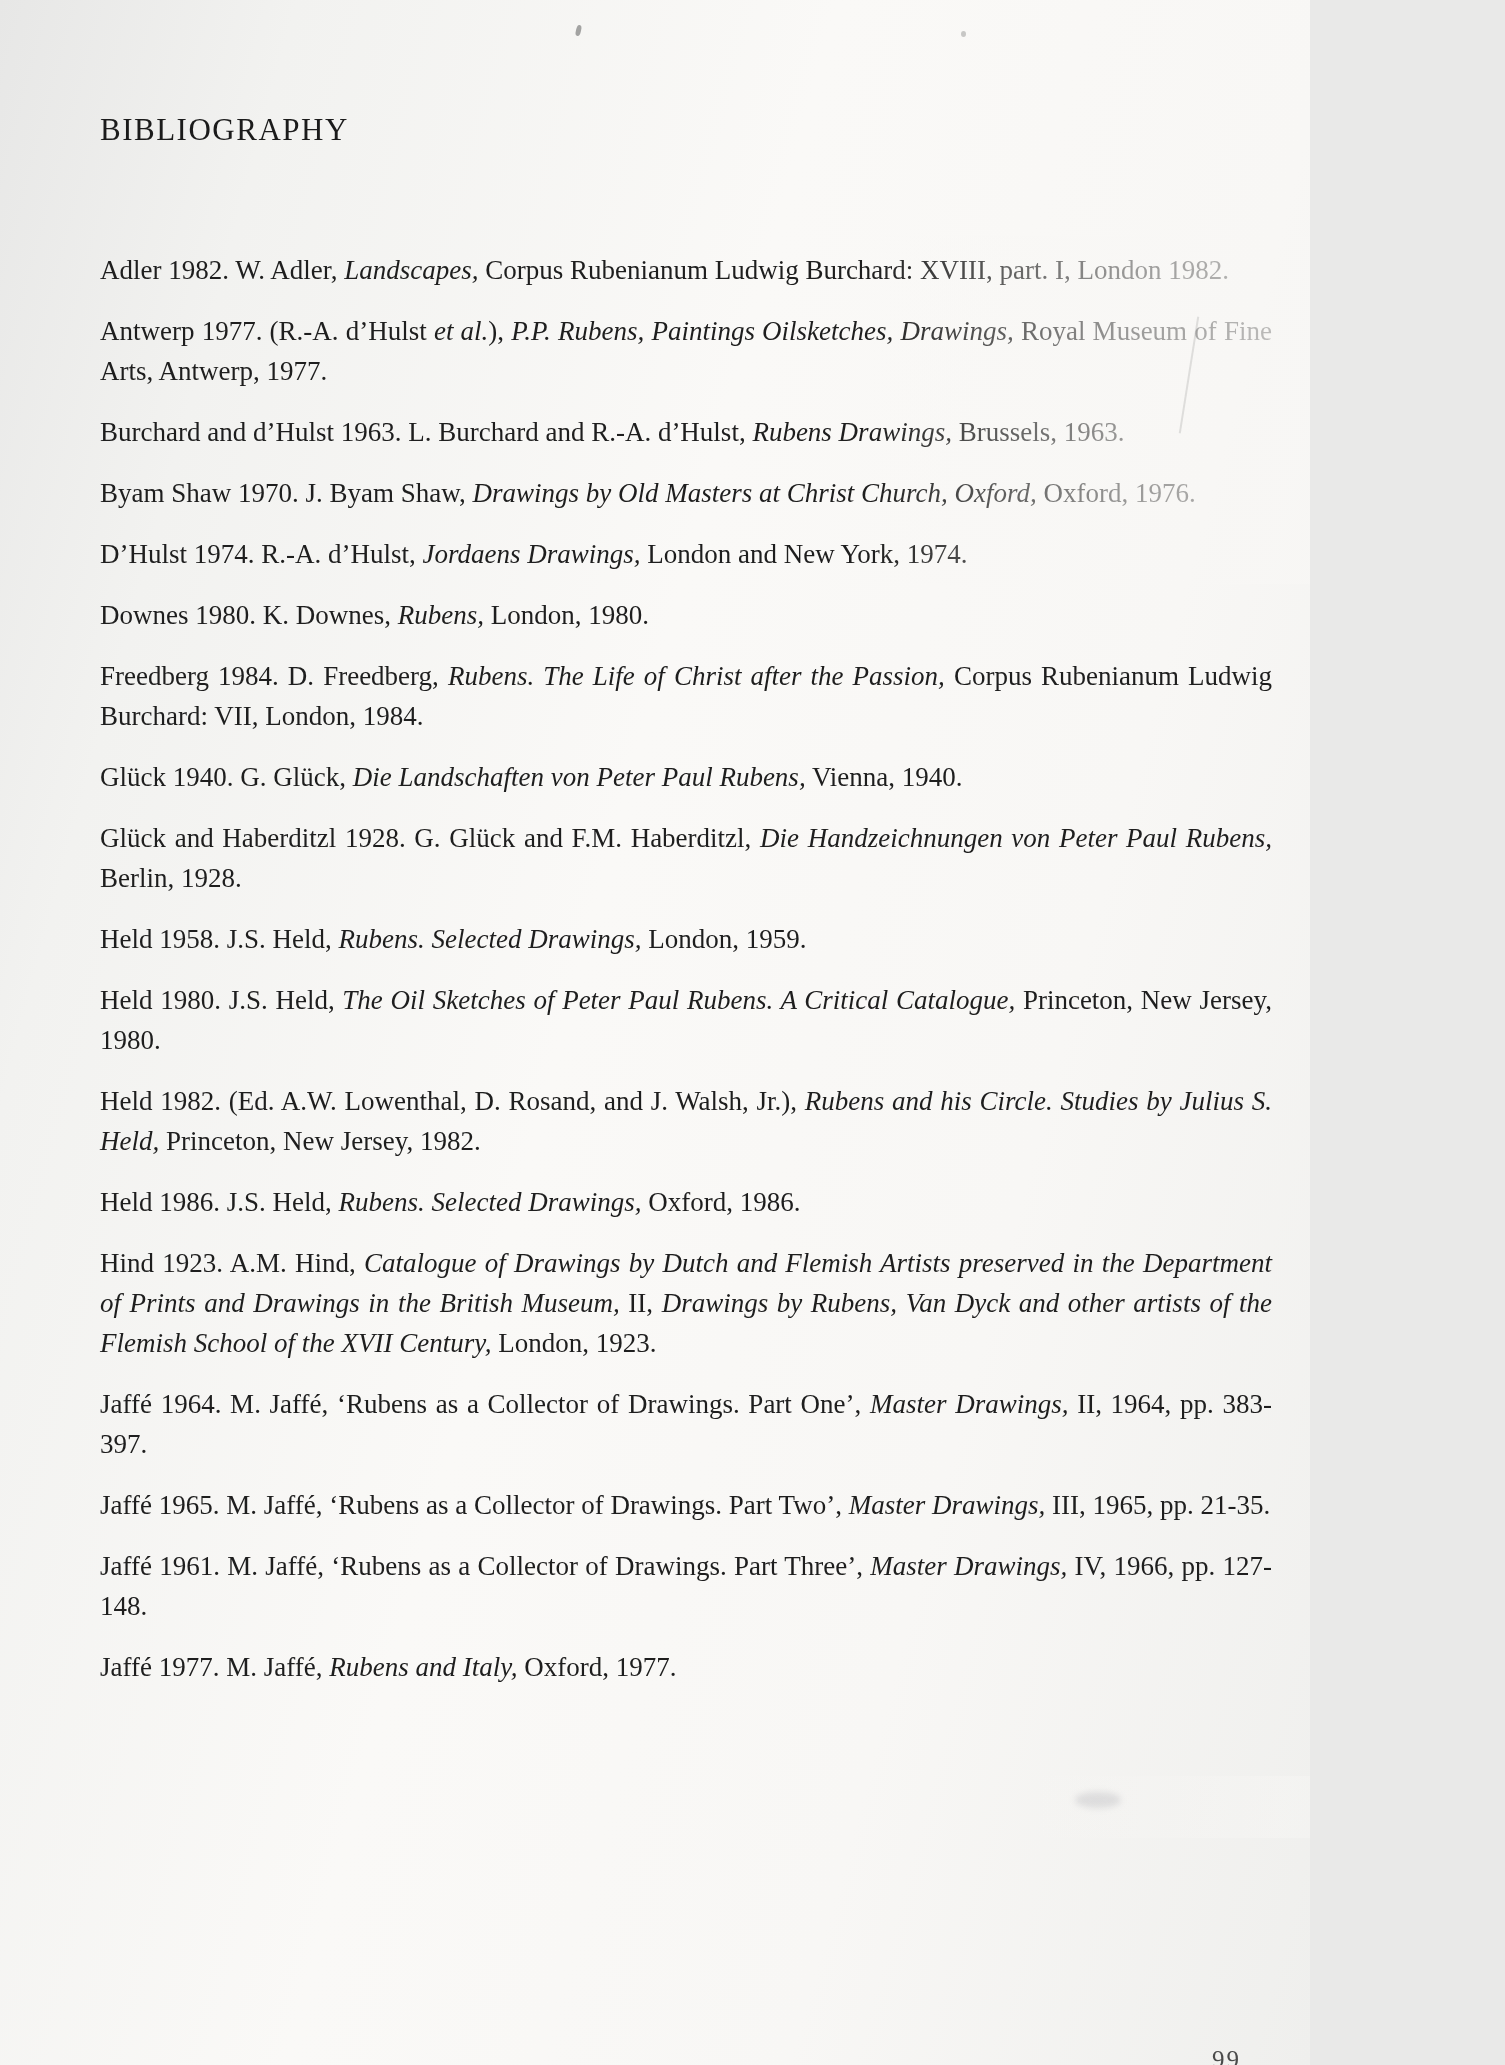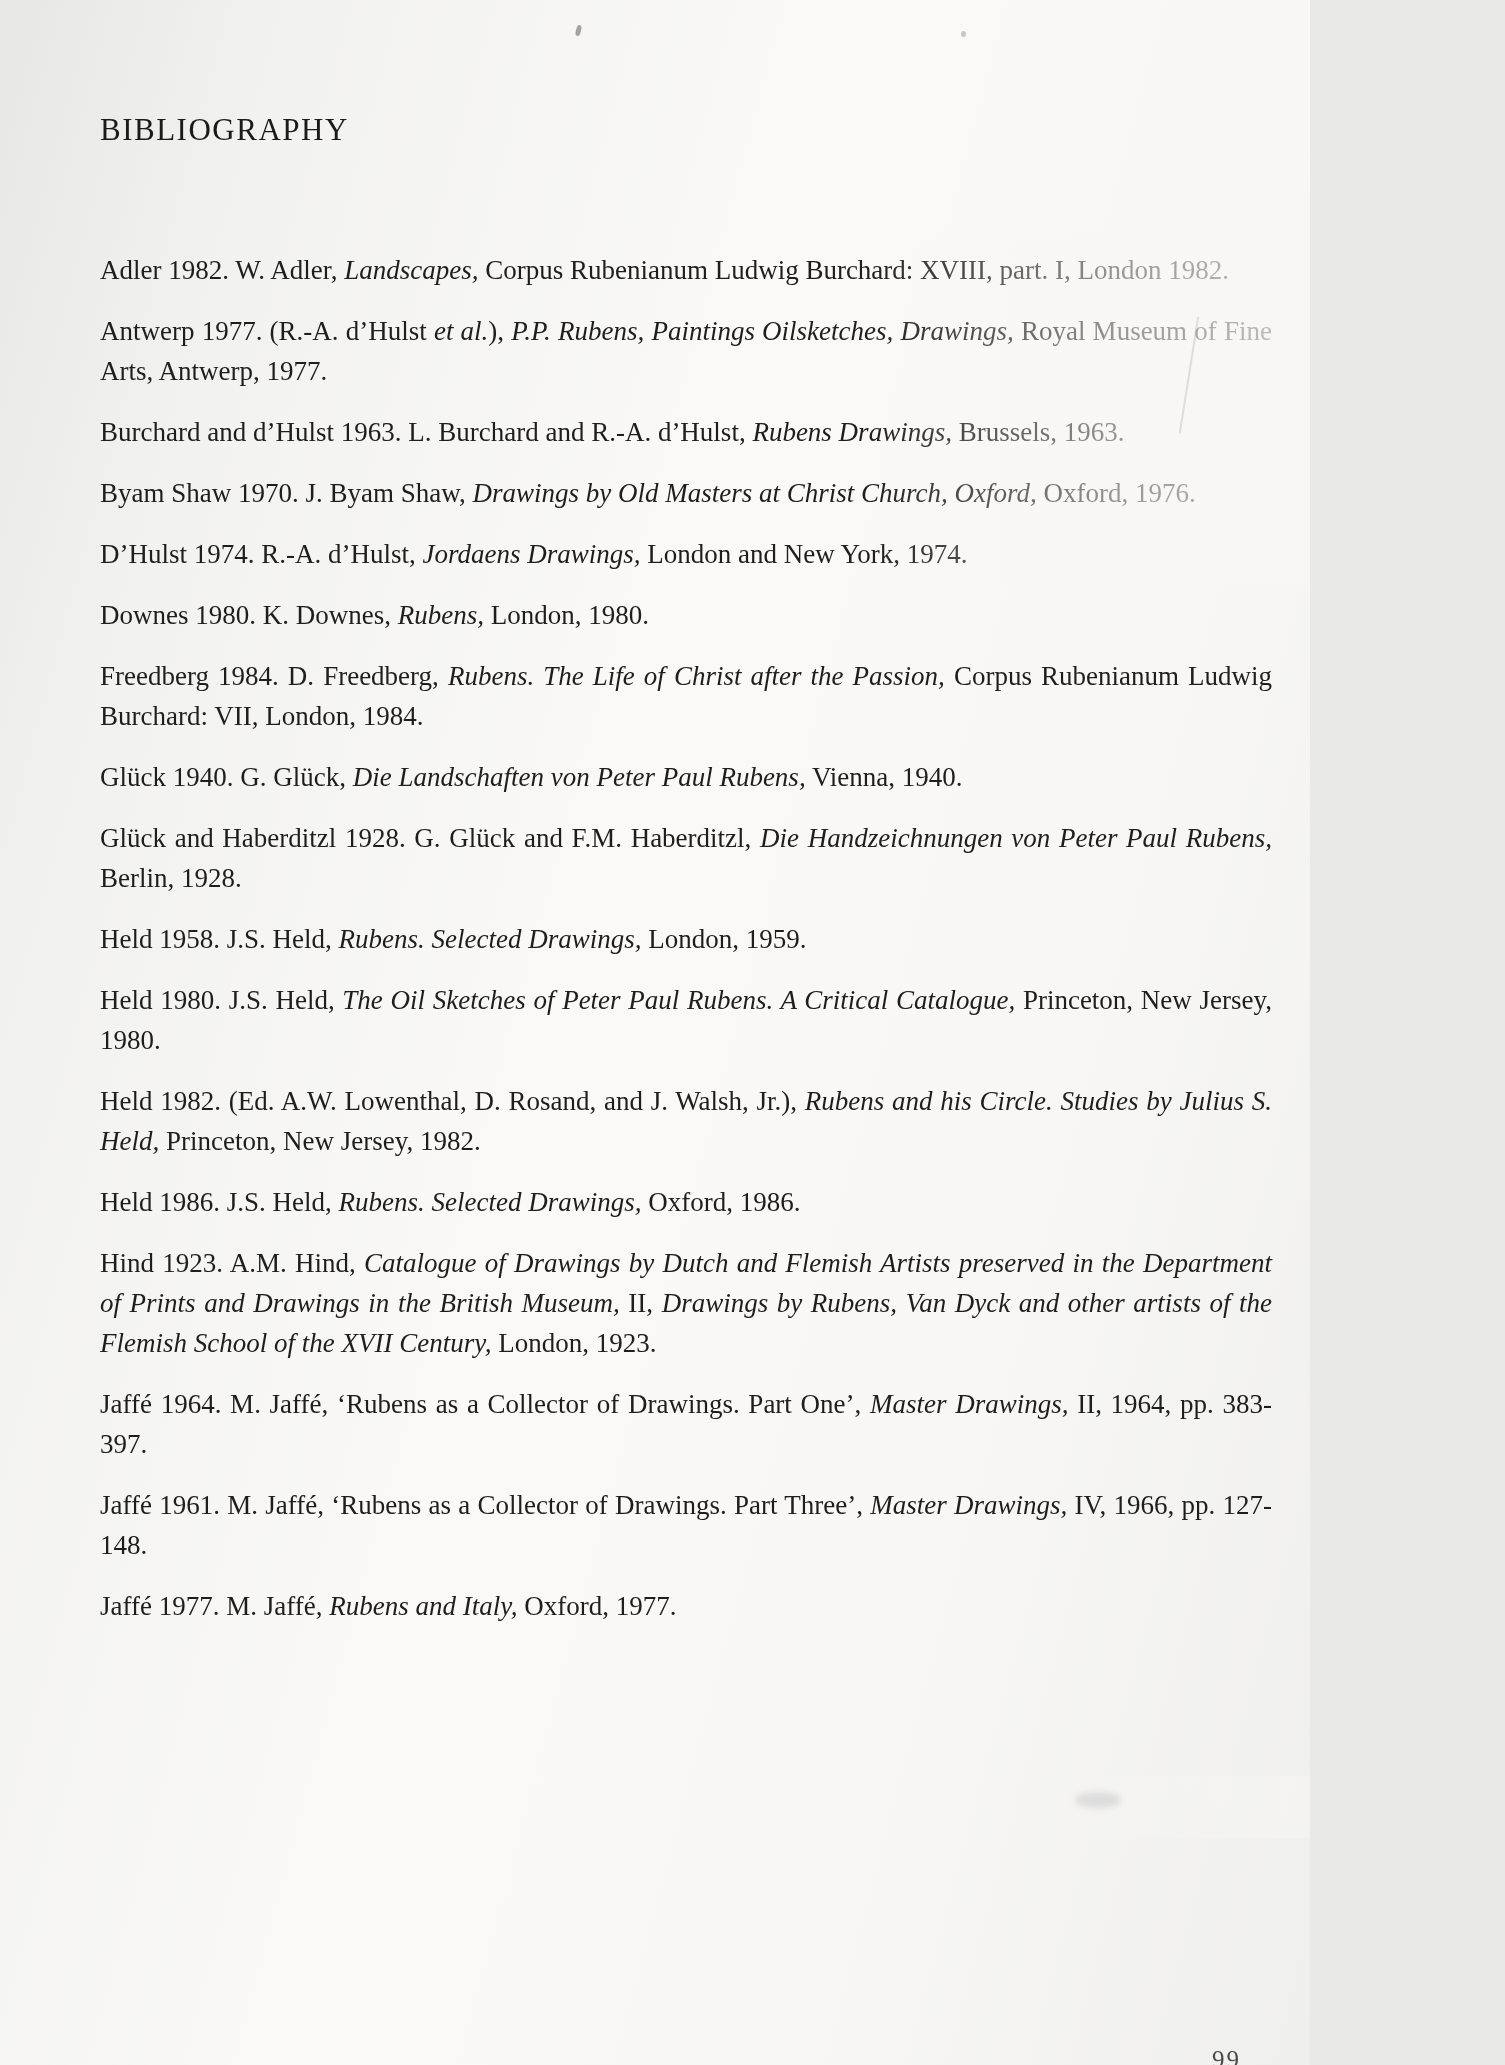--- a/index.html
+++ b/index.html
@@ -97,20 +97,21 @@
       <p class="entry"><span>Downes 1980. K. Downes, </span><em>Rubens,</em><span> London, 1980.</span></p>
       <p class="entry"><span>Freedberg 1984. D. Freedberg, </span><em>Rubens. The Life of Christ after the Passion,</em><span> Corpus Rube­nianum Ludwig Burchard: VII, London, 1984.</span></p>
       <p class="entry"><span>Glück 1940. G. Glück, </span><em>Die Landschaften von Peter Paul Rubens,</em><span> Vienna, 1940.</span></p>
       <p class="entry"><span>Glück and Haberditzl 1928. G. Glück and F.M. Haberditzl, </span><em>Die Handzeichnungen von Peter Paul Rubens,</em><span> Berlin, 1928.</span></p>
       <p class="entry"><span>Held 1958. J.S. Held, </span><em>Rubens. Selected Drawings,</em><span> London, 1959.</span></p>
       <p class="entry"><span>Held 1980. J.S. Held, </span><em>The Oil Sketches of Peter Paul Rubens. A Critical Catalogue,</em><span> Princeton, New Jersey, 1980.</span></p>
       <p class="entry"><span>Held 1982. (Ed. A.W. Lowenthal, D. Rosand, and J. Walsh, Jr.), </span><em>Rubens and his Circle. Studies by Julius S. Held,</em><span> Princeton, New Jersey, 1982.</span></p>
       <p class="entry"><span>Held 1986. J.S. Held, </span><em>Rubens. Selected Drawings,</em><span> Oxford, 1986.</span></p>
       <p class="entry"><span>Hind 1923. A.M. Hind, </span><em>Catalogue of Drawings by Dutch and Flemish Artists preserved in the Department of Prints and Drawings in the British Museum,</em><span> II, </span><em>Drawings by Rubens, Van Dyck and other artists of the Flemish School of the XVII Century,</em><span> London, 1923.</span></p>
       <p class="entry"><span>Jaffé 1964. M. Jaffé, ‘Rubens as a Collector of Drawings. Part One’, </span><em>Master Drawings,</em><span> II, 1964, pp. 383-397.</span></p>
+      <p class="entry"><span>Jaffé 1965. M. Jaffé, ‘Rubens as a Collector of Drawings. Part Two’, </span><em>Master Drawings,</em><span> III, 1965, pp. 21-35.</span></p>
       <p class="entry"><span>Jaffé 1961. M. Jaffé, ‘Rubens as a Collector of Drawings. Part Three’, </span><em>Master Drawings,</em><span> IV, 1966, pp. 127-148.</span></p>
       <p class="entry"><span>Jaffé 1977. M. Jaffé, </span><em>Rubens and Italy,</em><span> Oxford, 1977.</span></p>
     </div>
 
   <div class="page-number">99</div>
 
   <div class="fade-a"></div>
   <div class="fade-b"></div>
   <div class="smudge"></div>
   <div class="scratch"></div>

